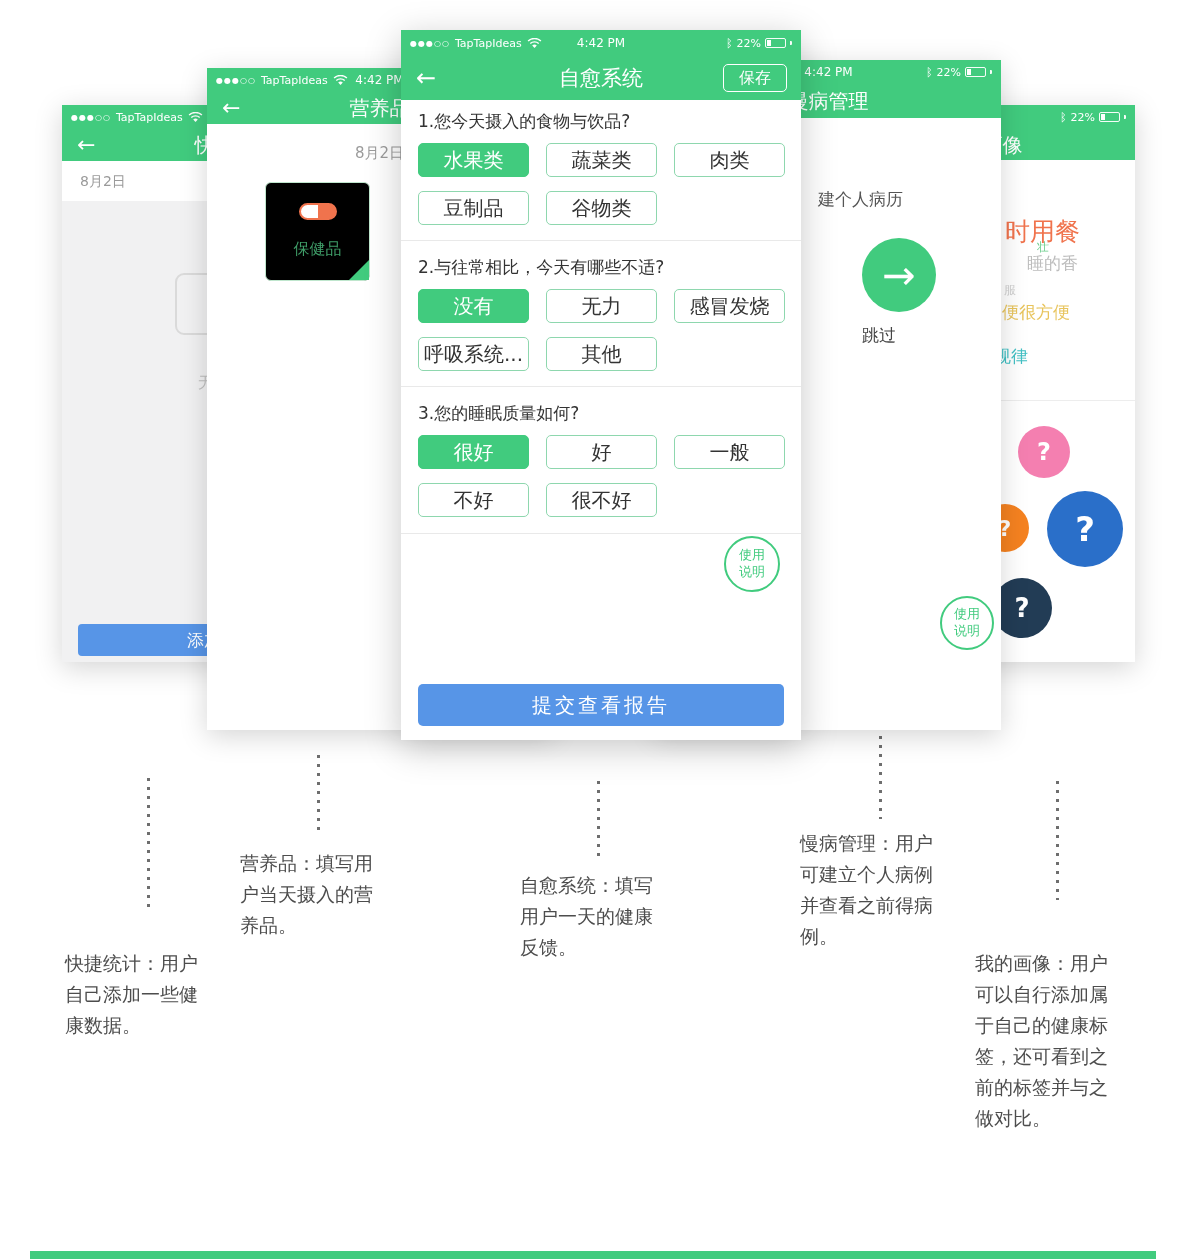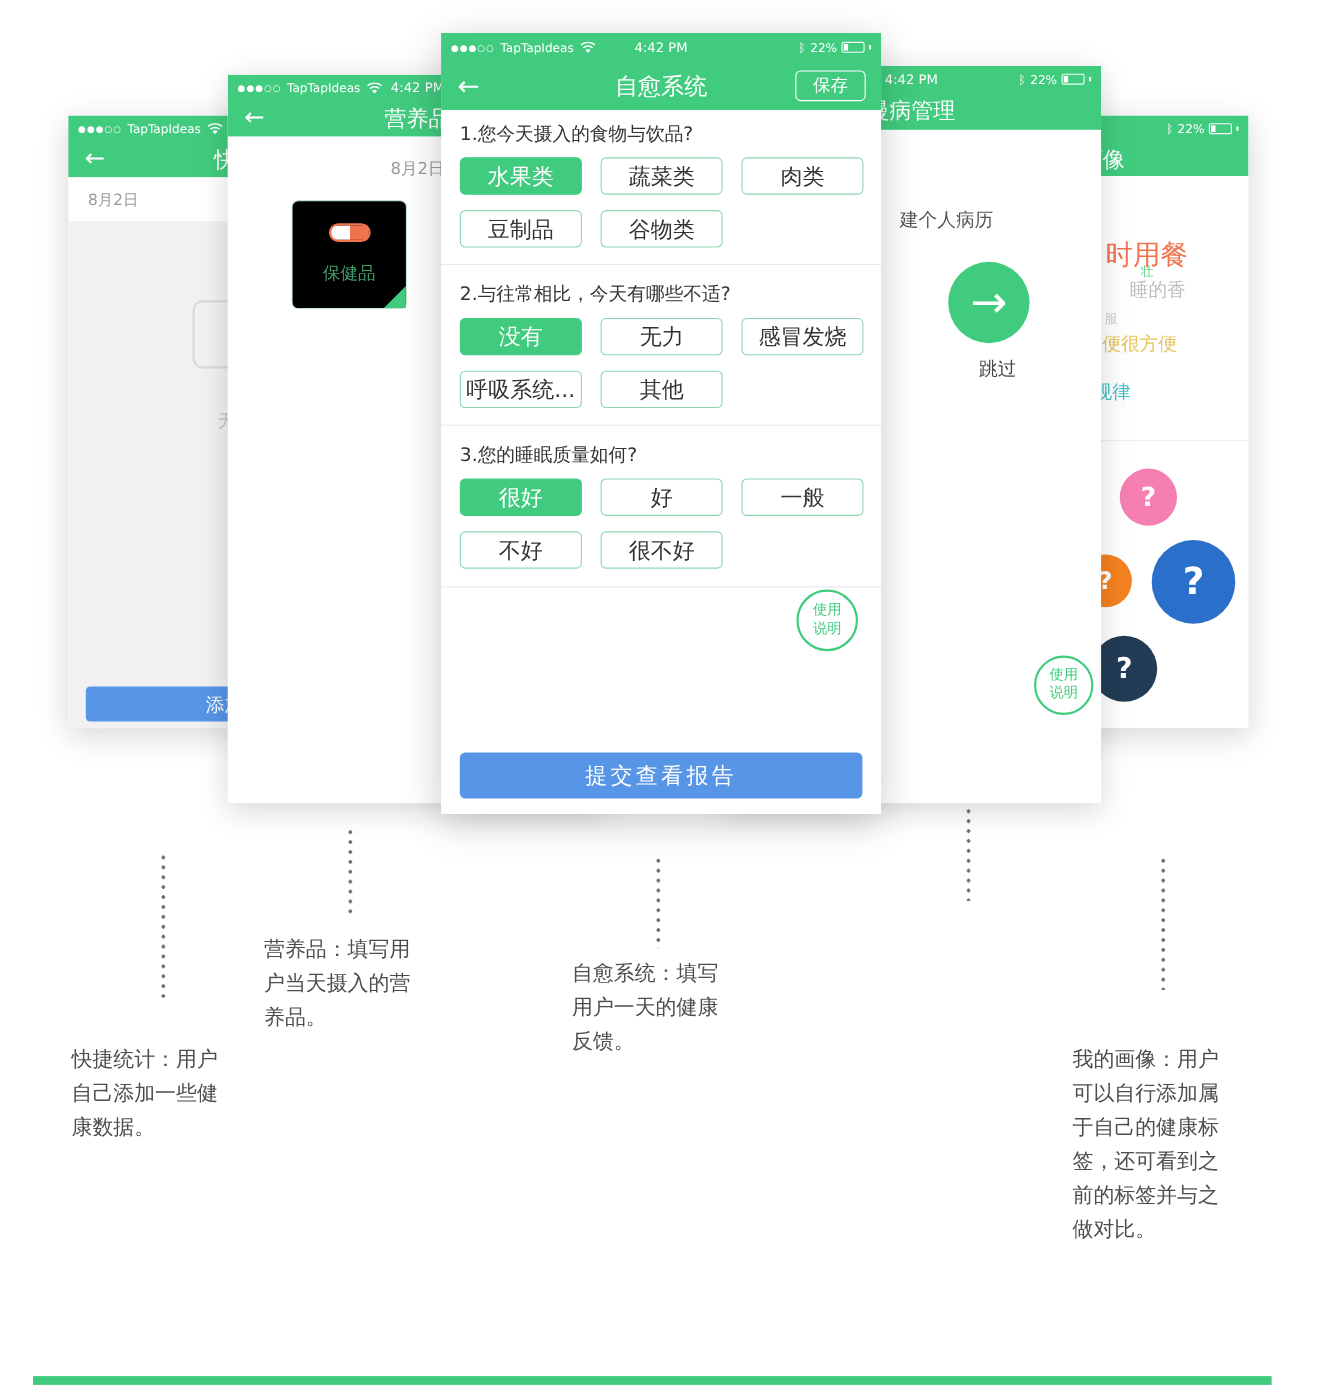--- a/index.html
+++ b/index.html
@@ -96,21 +96,21 @@
 
   
   #s-chronic { left:656px; top:60px; width:345px; height:670px; z-index:2; }
   #s-chronic .hdr { height:58px; }
   #s-chronic .nav { height:34px; }
   #s-chronic .emptytx { position:absolute; left:162px; top:128px; font-size:17px; color:#555;
                         white-space:nowrap; }
   .gocircle { position:absolute; left:206px; top:178px; width:74px; height:74px;
               border-radius:50%; background:#41cb7e; color:#fff; display:flex;
               align-items:center; justify-content:center; font-size:40px; cursor:pointer; }
-  #s-chronic .skip { position:absolute; left:194px; top:264px; width:74px; text-align:right;
+  #s-chronic .skip { position:absolute; left:206px; top:264px; width:74px; text-align:left;
                      font-size:17px; color:#444; cursor:pointer; }
   #s-chronic .usage { left:284px; top:536px; width:54px; height:54px; }
 
   
   #s-port { left:790px; top:105px; width:345px; height:557px; z-index:1; }
   #s-port .hdr { height:55px; }
   #s-port .nav { height:31px; }
   #s-port .ttl { left:calc(50% + 20px); }
   .tag { position:absolute; white-space:nowrap; }
   #tag-meal   { left:215px; top:110px; font-size:25px; }
@@ -341,20 +341,24 @@
 
   <div class="anno" id="anno-1">快捷统计：用户
 自己添加一些健
 康数据。</div>
   <div class="anno" id="anno-2">营养品：填写用
 户当天摄入的营
 养品。</div>
   <div class="anno" id="anno-3">自愈系统：填写
 用户一天的健康
 反馈。</div>
+  <div class="anno" id="anno-4">慢病管理：用户
+可建立个人病例
+并查看之前得病
+例。</div>
   <div class="anno" id="anno-5">我的画像：用户
 可以自行添加属
 于自己的健康标
 签，还可看到之
 前的标签并与之
 做对比。</div>
 
   <div id="peek"></div>
 </div>
 

